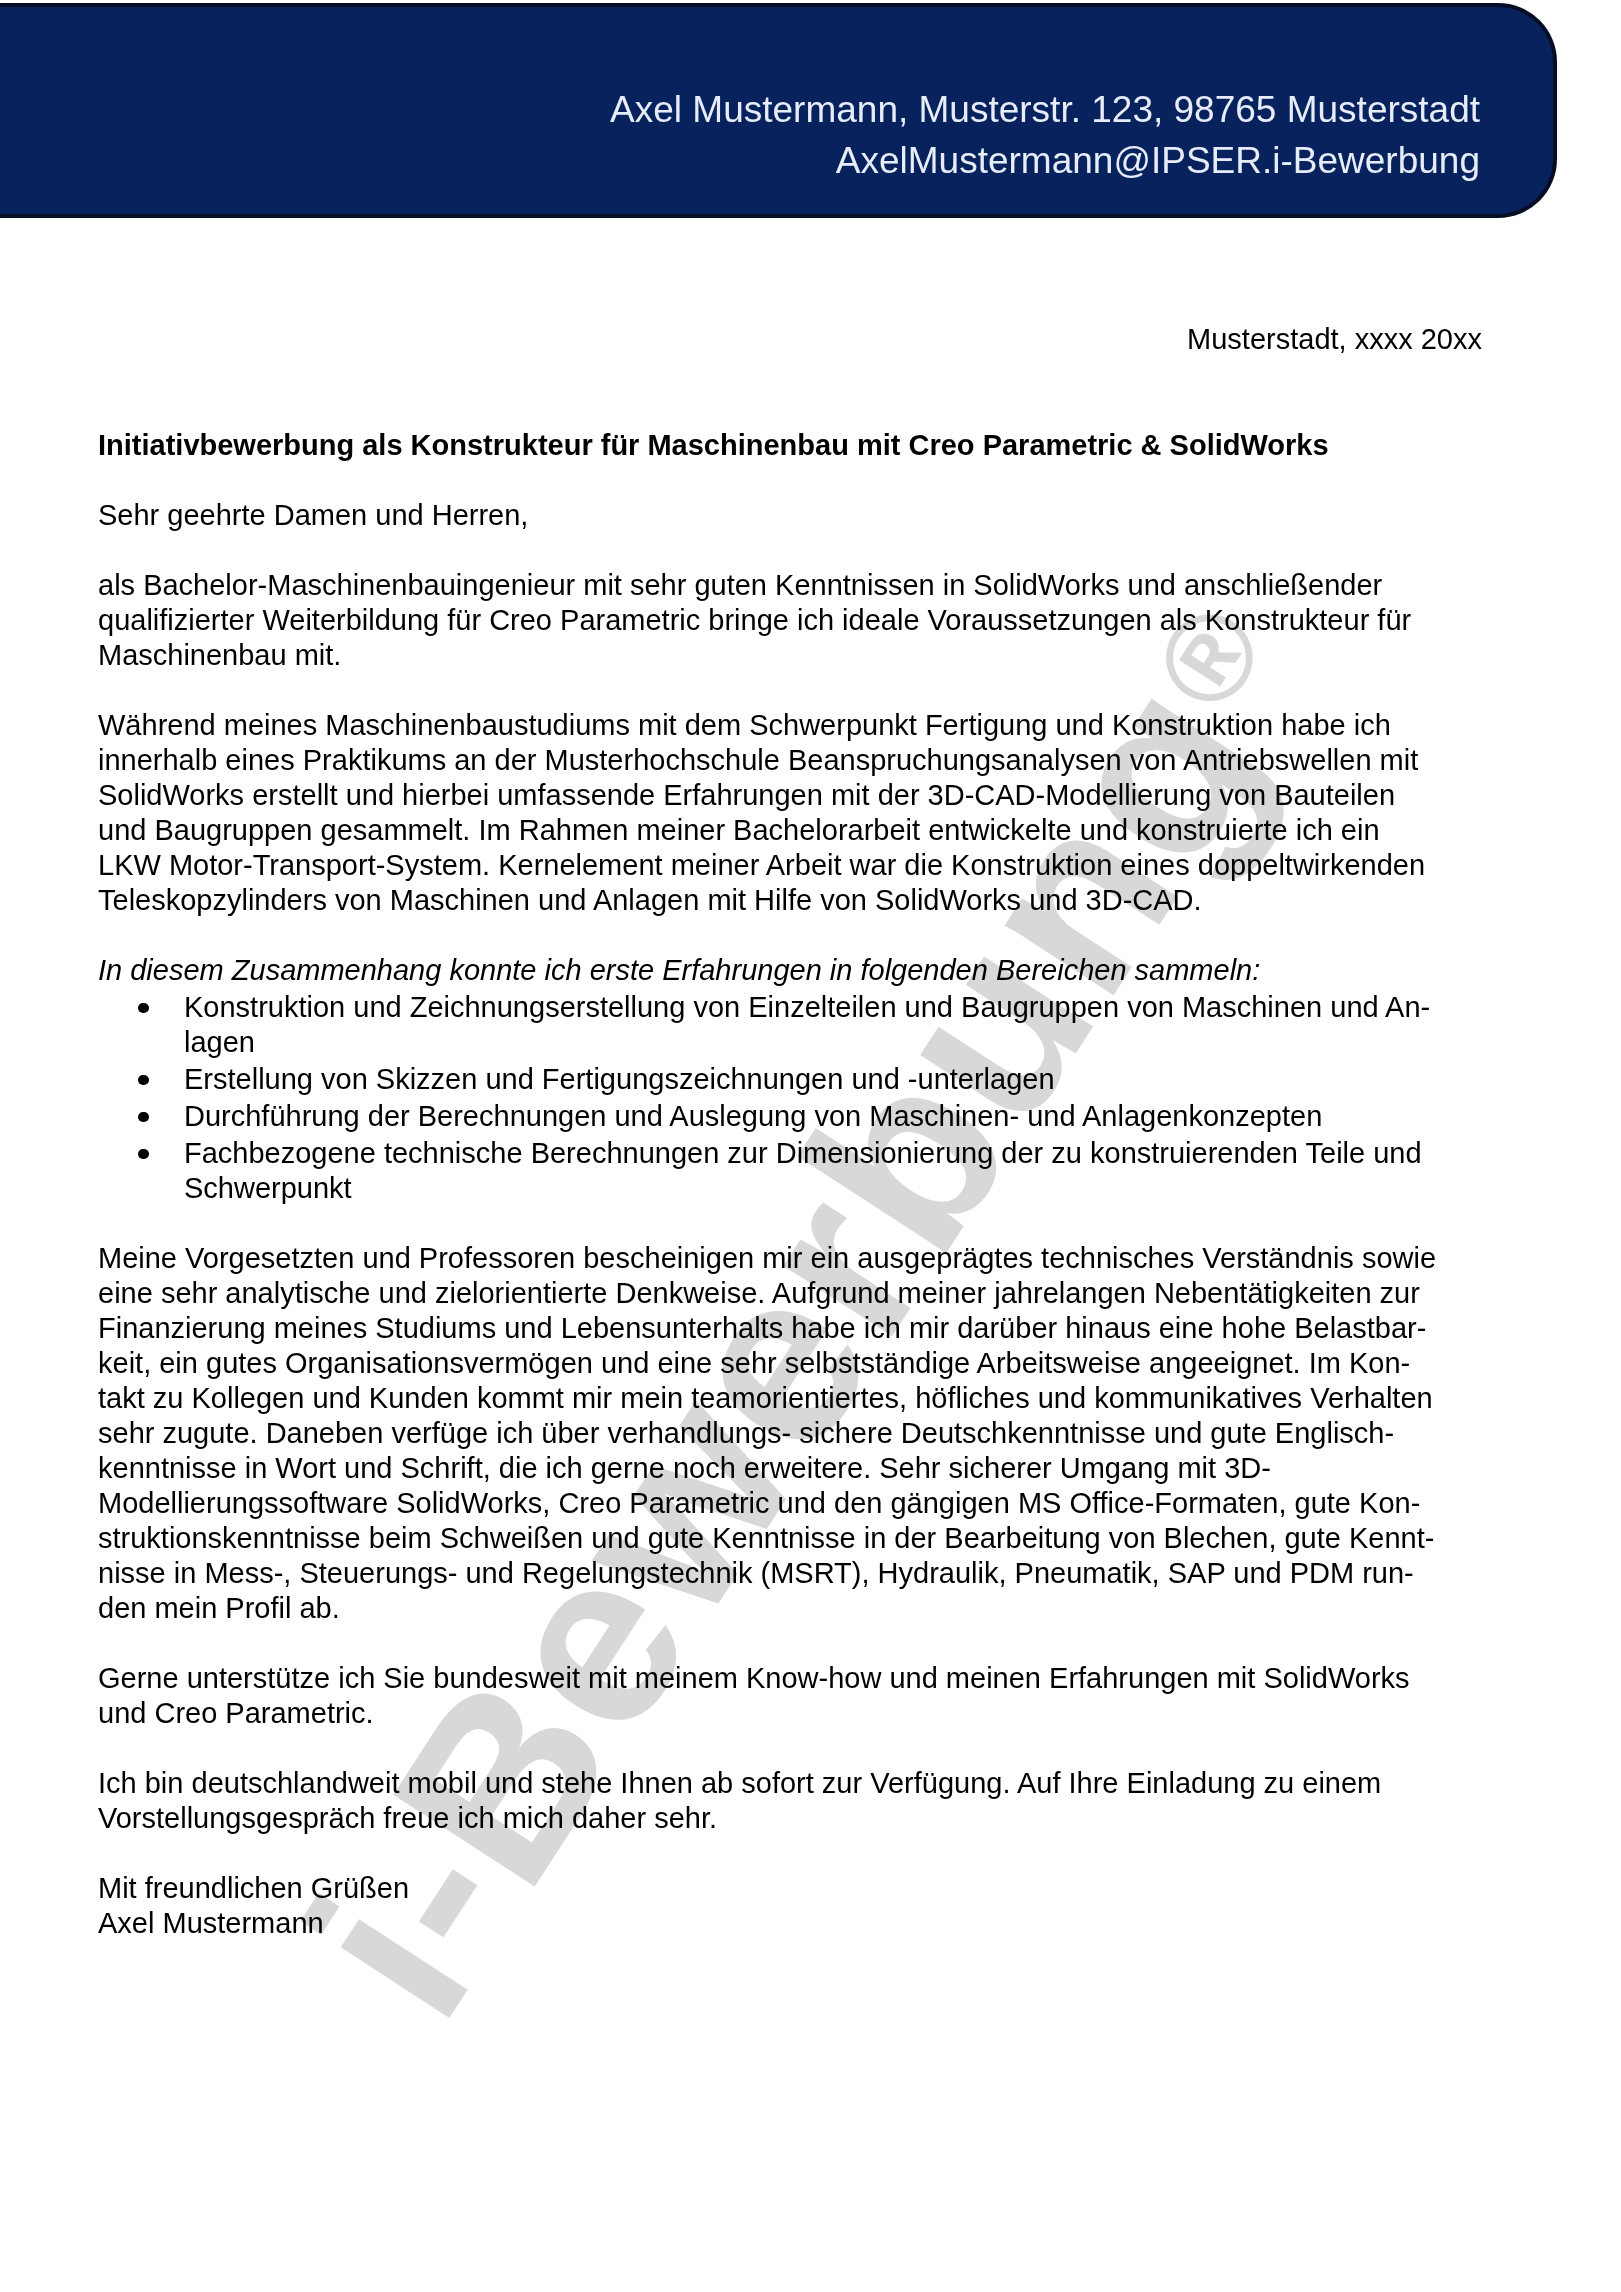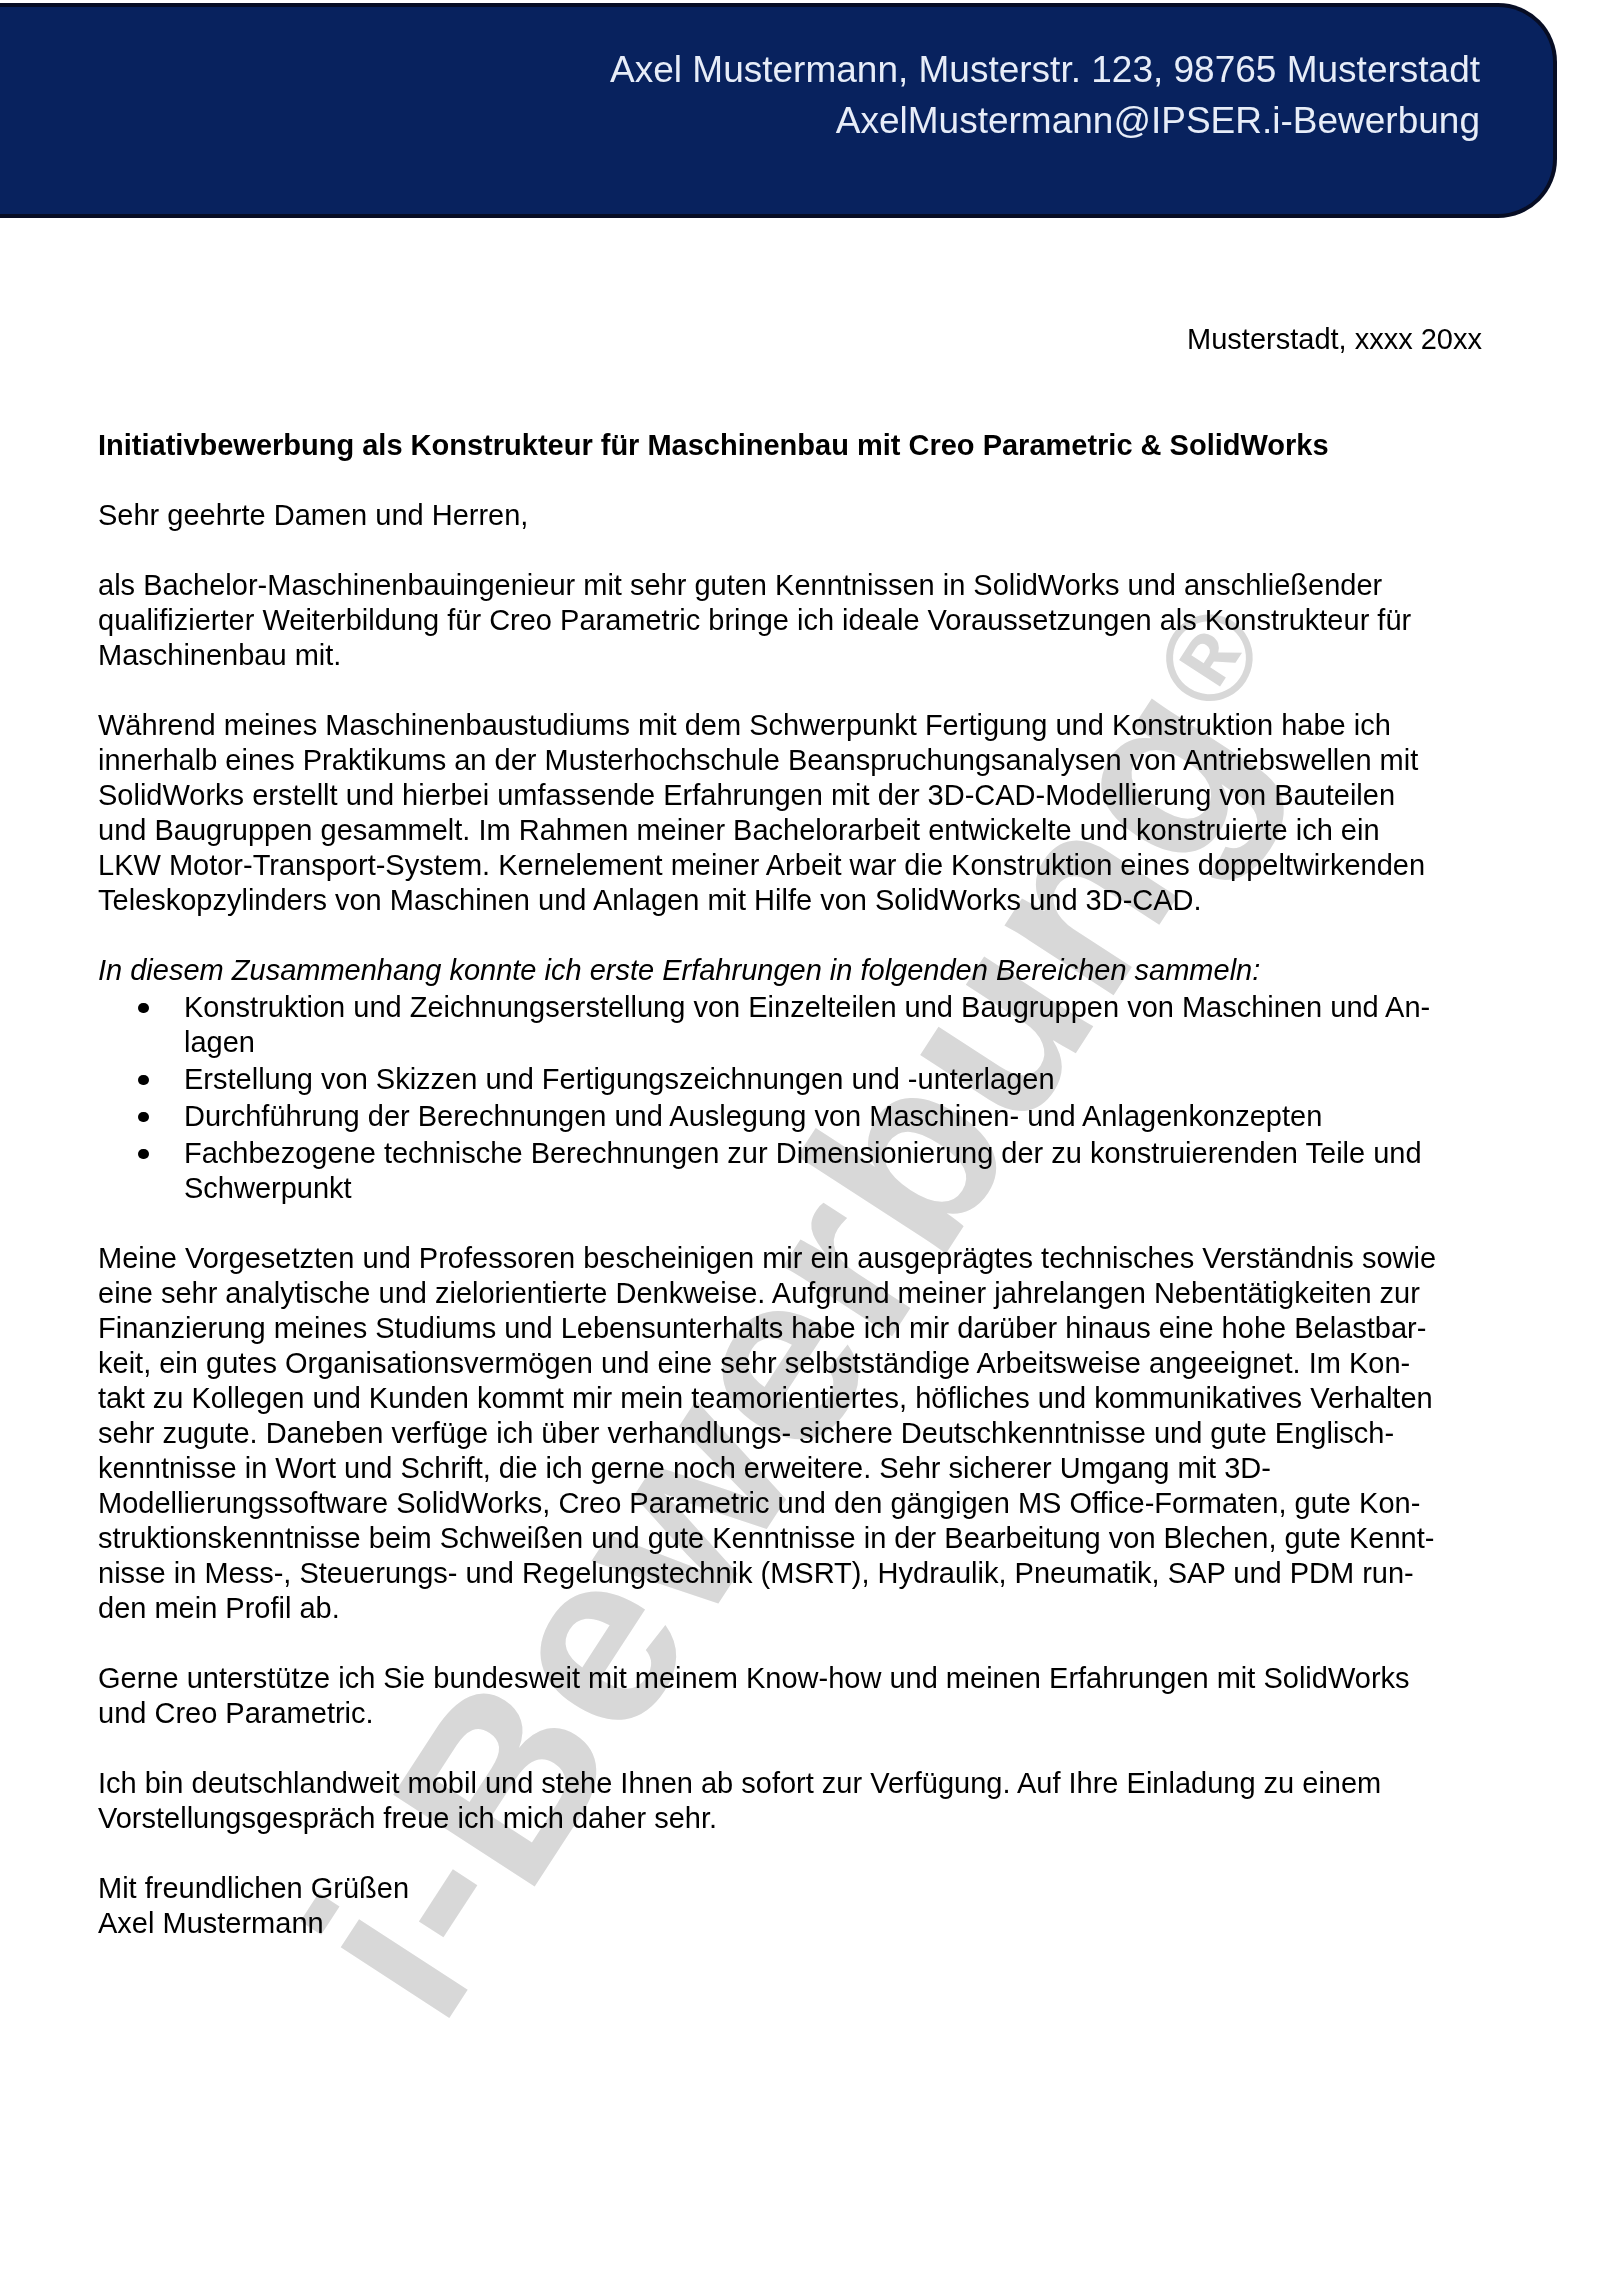--- a/index.html
+++ b/index.html
@@ -21,20 +21,21 @@
     border:4.9px solid var(--header_border,#070d24);
     border-left:none;
     border-radius:0 59px 59px 0;
     z-index:2;
   }
   .banner-inner{
     padding-top:37px;padding-right:73px;
     text-align:right;
     font-size:37px;line-height:51px;
     color:var(--header_text,#e7edf8);
+    margin-top:40px;
   }
 
   
   .watermark{
     position:absolute;left:809px;top:1308px;
     transform:translate(-50%,-50%) rotate(-57deg);
     font-size:245px;font-weight:bold;
     letter-spacing:3.9px;
     color:var(--watermark,#d8d8d8);
     white-space:nowrap;

